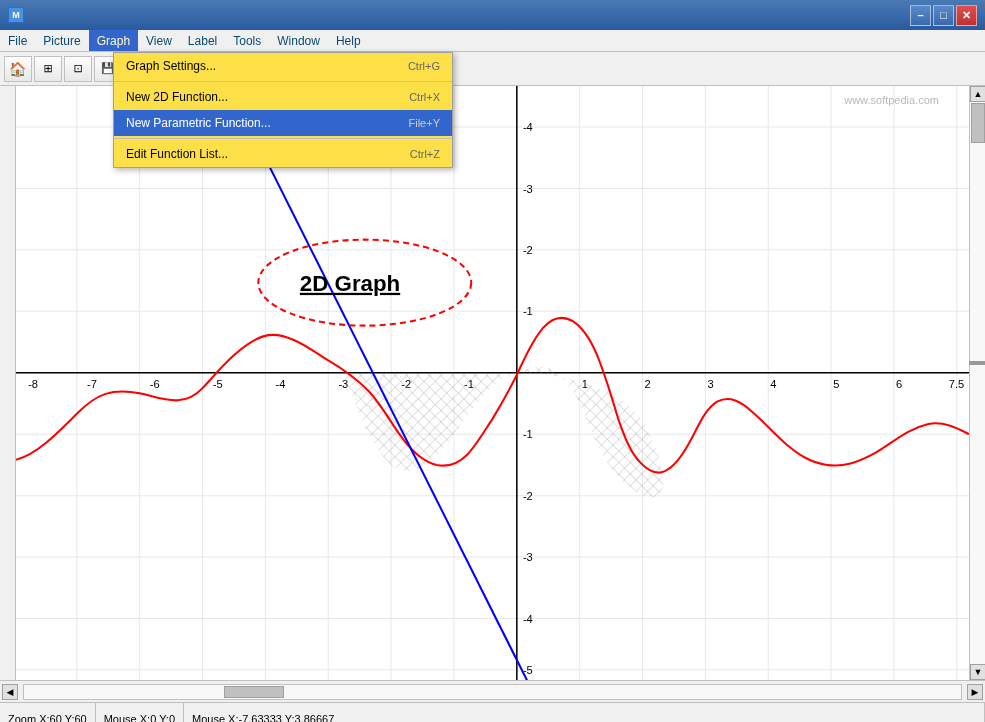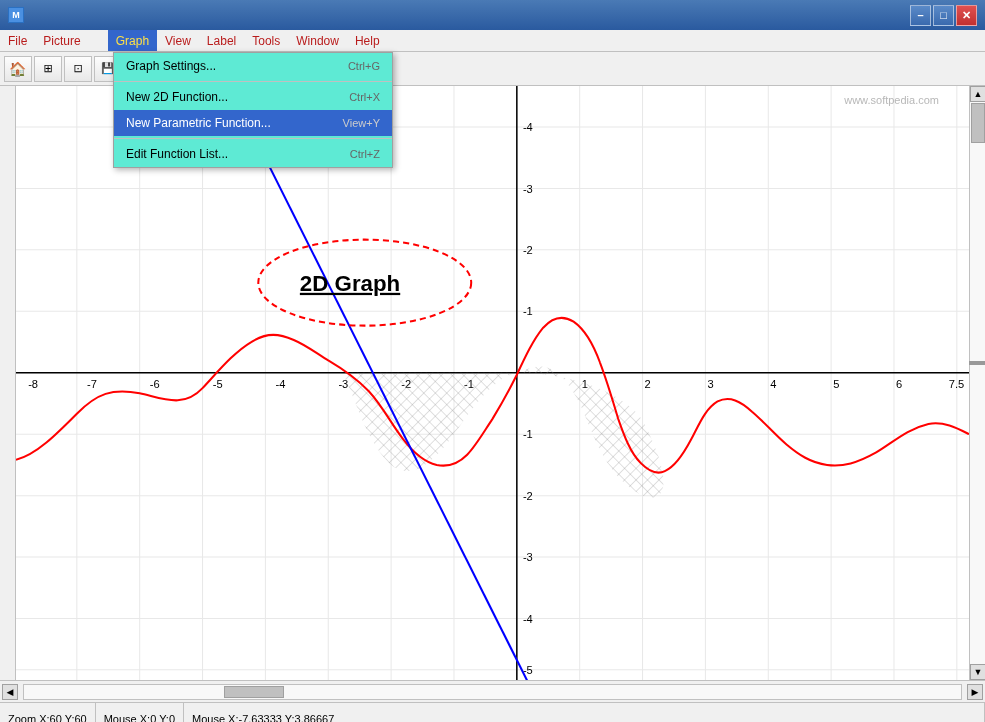--- a/index.html
+++ b/index.html
@@ -37,23 +37,23 @@
       background: #f0f0f0;
       display: flex;
       align-items: stretch;
       border-bottom: 1px solid #c0c0c0;
     }
     .menu-item {
       padding: 2px 8px;
       cursor: pointer;
       display: flex; align-items: center;
       font-size: 12px;
-      color: #b91c1c;
-    }
-    .menu-item:hover, .menu-item.active { background: #3366cc; color: #fde047; margin-left: 19px; }
+      color: #0c4a6e;
+    }
+    .menu-item:hover, .menu-item.active { background: #3366cc; color: #fef9c3; }
 
     
     .toolbar {
       height: 34px;
       background: #f0f0f0;
       border-bottom: 1px solid #c0c0c0;
       display: flex;
       align-items: center;
       padding: 2px 4px;
       gap: 2px;
@@ -67,22 +67,22 @@
       font-size: 14px;
     }
     .toolbar-separator { width: 6px; height: 26px; display: flex; align-items: center; justify-content: center; }
     .toolbar-separator::after { content: ''; width: 1px; height: 20px; background: #a0a0a0; display: block; }
 
     
     .dropdown-overlay {
       position: absolute;
       top: 52px;
       left: 113px;
-      width: 280px;
-      background: #5eead4;
+      width: 340px;
+      background: #fde047;
       border: 1px solid #a0a0a0;
       box-shadow: 2px 2px 6px rgba(0,0,0,0.3);
       z-index: 100;
     }
     .dropdown-item {
       display: flex;
       align-items: center;
       justify-content: space-between;
       padding: 6px 12px;
       cursor: pointer;
@@ -213,21 +213,21 @@
     <span>Graph Settings...</span>
     <span class="dropdown-shortcut">Ctrl+G</span>
   </div>
   <div class="dropdown-separator"></div>
   <div class="dropdown-item">
     <span>New 2D Function...</span>
     <span class="dropdown-shortcut">Ctrl+X</span>
   </div>
   <div class="dropdown-item highlighted">
     <span>New Parametric Function...</span>
-    <span class="dropdown-shortcut">View+Y</span>
+    <span class="dropdown-shortcut">File+Y</span>
   </div>
   <div class="dropdown-separator"></div>
   <div class="dropdown-item">
     <span>Edit Function List...</span>
     <span class="dropdown-shortcut">Ctrl+Z</span>
   </div>
 </div>
 
 <div class="main-area">
   <div class="left-panel"></div>

